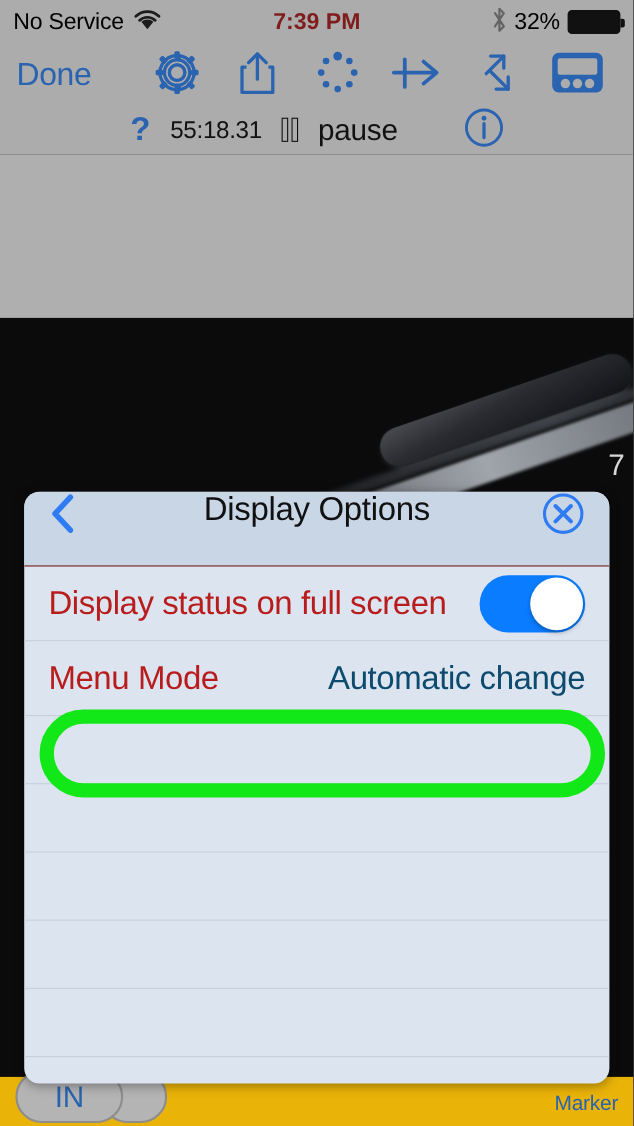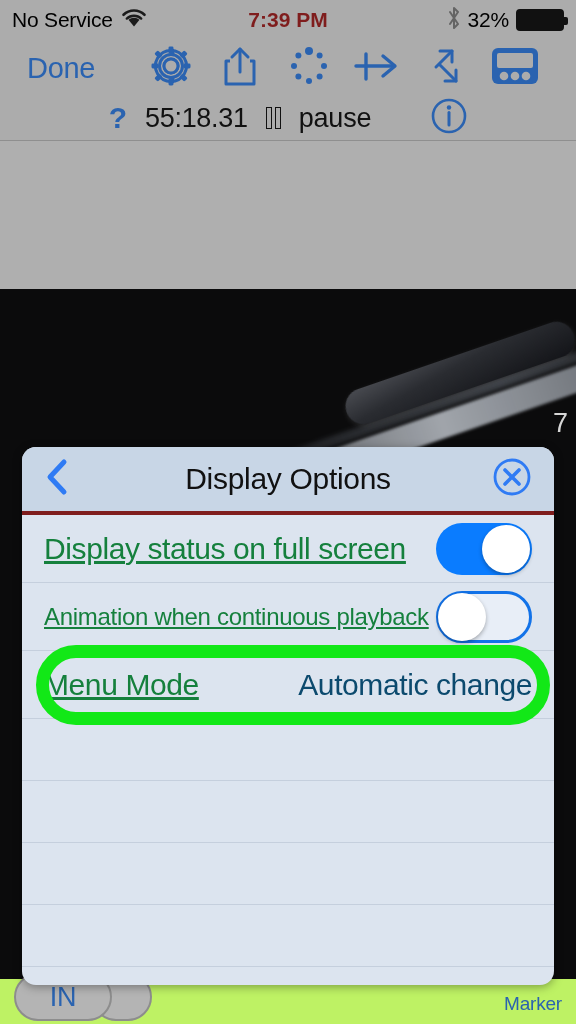--- a/index.html
+++ b/index.html
@@ -87,21 +87,21 @@
   
   .toolbar {
     position: absolute;
     top: 40px; left: 0;
     width: 576px;
     height: 56px;
     background: #acacac;
     display: flex;
     align-items: center;
     box-sizing: border-box;
-    padding: 0 27px;
+    padding: 0 15px;
   }
   .tb-item {
     flex: 1 1 0;
     display: flex;
     align-items: center;
     justify-content: center;
   }
   .tb-item.first { justify-content: flex-start; flex: 0 0 110px; }
   .done-label {
     font-size: 29px;
@@ -123,21 +123,21 @@
     gap: 18px;
     box-sizing: border-box;
   }
   .qmark {
     font-size: 30px;
     color: #2a63b0;
     font-weight: bold;
     line-height: 1;
   }
   .timecode {
-    font-size: 27px;
+    font-size: 22px;
     color: #111;
     letter-spacing: -0.3px;
   }
   .pause-glyph {
     display: inline-flex;
     gap: 3px;
     align-items: center;
   }
   .pause-glyph i {
     display: block;
@@ -214,23 +214,23 @@
     background: #dce4ef;
     border-radius: 14px;
     overflow: hidden;
     box-shadow: 0 2px 10px rgba(0,0,0,0.35);
     z-index: 5;
   }
   .dialog-header {
     position: relative;
     height: 68px;
     background: #c8d6e6;
-    border-bottom: 4px solid #7f1d1d;
-    display: flex;
-    align-items: center;
+    border-bottom: 1px solid #7f1d1d;
+    display: flex;
+    align-items: flex-start;
     box-sizing: border-box;
     padding: 0 22px;
   }
   .dialog-title {
     position: absolute;
     left: 0; right: 0;
     text-align: center;
     font-size: 30px;
     color: #111;
     letter-spacing: -0.3px;
@@ -246,23 +246,22 @@
     position: relative;
     height: 68px;
     display: flex;
     align-items: center;
     box-sizing: border-box;
     padding: 0 22px;
     border-bottom: 1px solid #c5cfdd;
   }
   .row-label {
     font-size: 30px;
-    color: #15803d;
+    color: #b91c1c;
     letter-spacing: -0.4px;
-    text-decoration: underline;
   }
   .row-label.small {
     font-size: 24px;
     letter-spacing: -0.3px;
   }
   .row-value {
     margin-left: auto;
     font-size: 30px;
     color: #0c4a6e;
     letter-spacing: -0.4px;
@@ -310,21 +309,21 @@
     z-index: 8;
     pointer-events: none;
   }
 
   
   .bottom-bar {
     position: absolute;
     left: 0; bottom: 0;
     width: 576px;
     height: 45px;
-    background: #bef264;
+    background: #eab308;
     z-index: 2;
   }
   .pill {
     position: absolute;
     height: 48px;
     border: 2px solid #8d8d8d;
     border-radius: 24px;
     background: #b4b4b4;
     box-sizing: border-box;
     display: flex;
@@ -515,26 +514,20 @@
 
     <div class="dialog-body">
 
       <div class="row">
         <span class="row-label">Display status on full screen</span>
         <span class="toggle on">
             <span class="knob"></span>
           </span>
       </div>
 
-      <div class="row">
-        <span class="row-label small">Animation when continuous playback</span>
-        <span class="toggle off">
-            <span class="knob"></span>
-          </span>
-      </div>
 
       <div class="row">
         <span class="row-label">Menu Mode</span>
         <span class="row-value">Automatic change</span>
       </div>
 
       <div class="row row-empty"></div>
       <div class="row row-empty"></div>
       <div class="row row-empty"></div>
       <div class="row row-empty"></div>

